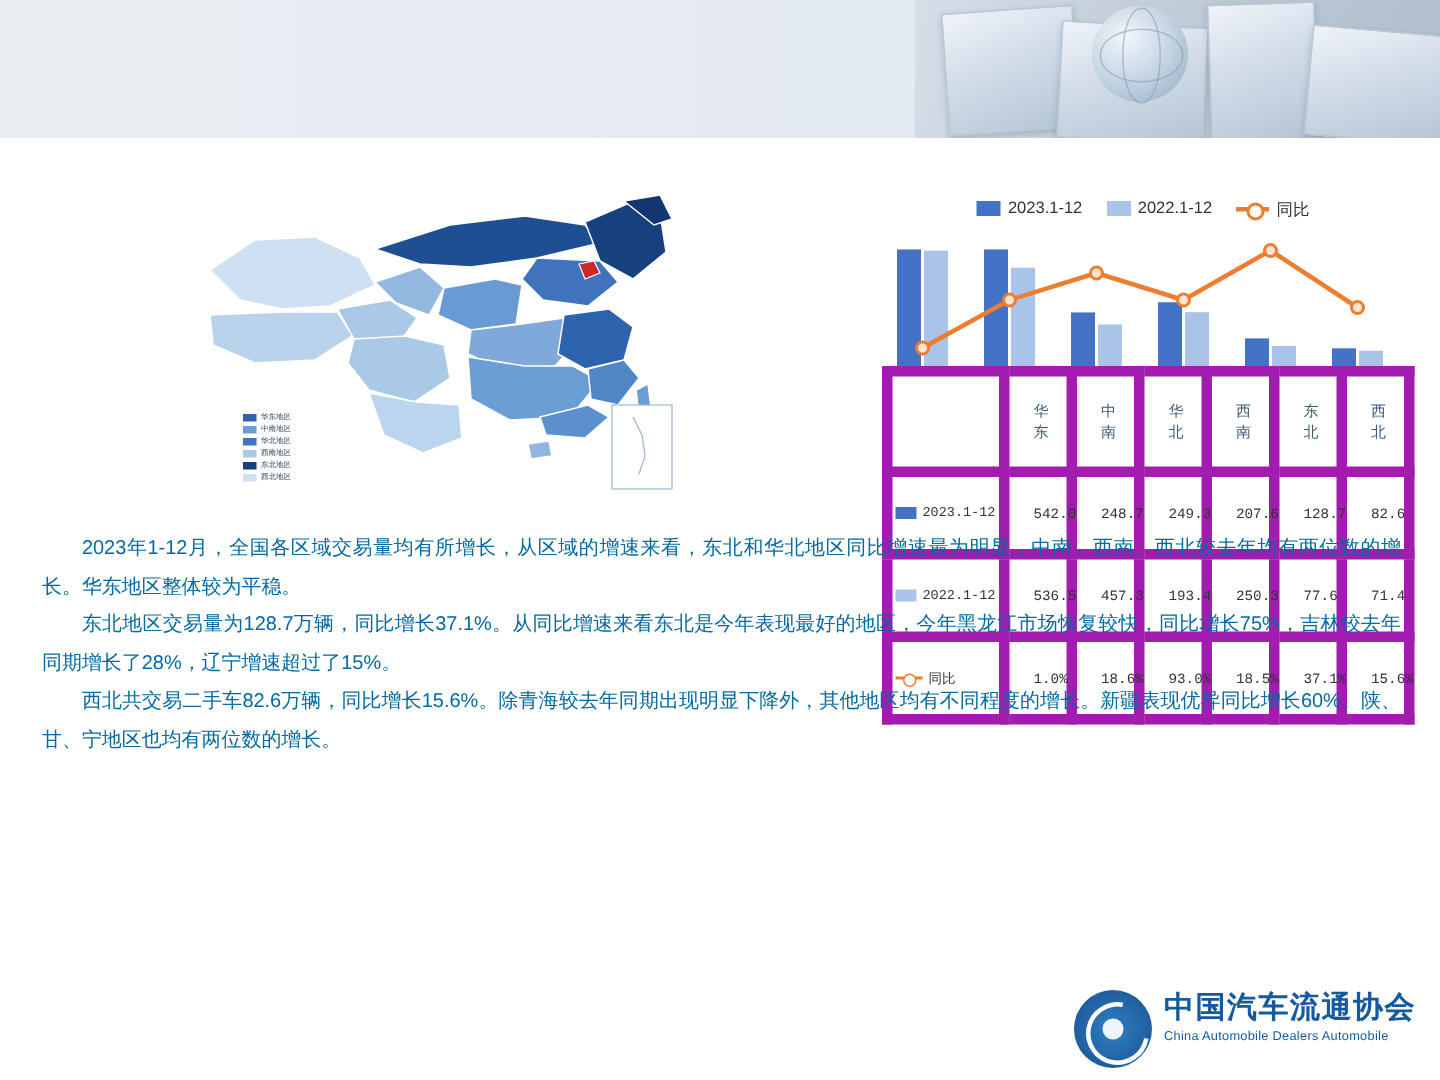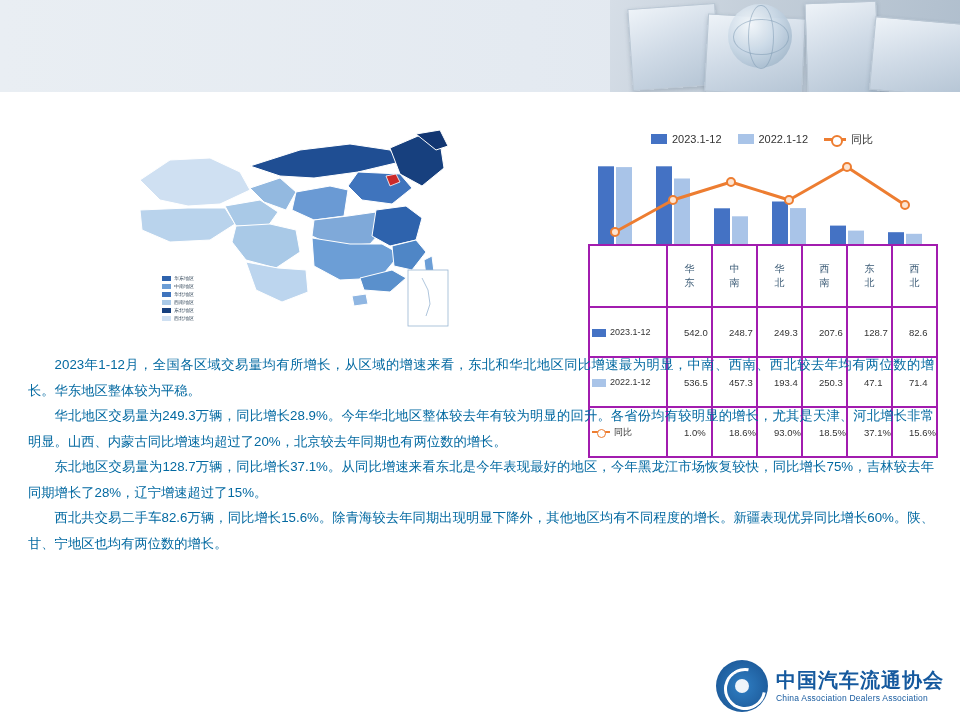--- a/index.html
+++ b/index.html
@@ -132,25 +132,26 @@
   .plot svg { display:block; }
 
   .chart-table {
     border-collapse: collapse;
     width: 348px;
     font-size: 9.5px;
     color: #333;
     table-layout: fixed;
   }
   .chart-table td, .chart-table th {
-    border: 2px solid #a21caf;
+    border: 7px solid #a21caf;
     text-align: center;
     height: 16px;
     padding: 16px;
     font-weight: normal;
+    font-family: Liberation Mono, monospace;
   }
   .chart-table th { color: #3a5a75; font-size: 10px; }
   .chart-table .rowlabel {
     text-align: left;
     padding-left: 2px;
     white-space: nowrap;
     font-size: 9px;
   }
   .swatch-cell { width: 78px; }
   .sw-box { display:inline-block; width:14px; height:8px; margin-right:4px; vertical-align:middle;}
@@ -171,21 +172,21 @@
   .body-text p {
     margin: 0 0 0 0;
     text-indent: 2em;
   }
 
   
   .footer-logo {
     position: absolute;
     right: 16px; bottom: 8px;
     display: flex;
-    align-items: center;
+    align-items: flex-start;
     gap: 8px;
   }
   .logo-mark {
     width: 52px; height: 52px;
     border-radius: 50%;
     background: radial-gradient(circle at 50% 50%, #2f7fc4 0%, #1f5e9e 70%, #184d85 100%);
     position: relative;
     flex: 0 0 auto;
   }
   .logo-mark::before{
@@ -386,44 +387,43 @@
         <td>82.6</td>
       </tr>
       <tr>
         <td class="rowlabel swatch-cell">
           <span class="sw-box" style="background:#A9C4E8"></span><span>2022.1-12</span>
         </td>
         <td>536.5</td>
         <td>457.3</td>
         <td>193.4</td>
         <td>250.3</td>
-        <td>47.1</td>
+        <td>77.6</td>
         <td>71.4</td>
       </tr>
       <tr>
         <td class="rowlabel swatch-cell">
           <span class="sw-line"></span><span>同比</span>
         </td>
         <td>1.0%</td>
         <td>18.6%</td>
         <td>93.0%</td>
         <td>18.5%</td>
         <td>37.1%</td>
         <td>15.6%</td>
       </tr>
     </tbody>
   </table>
 </div>
 
 <div class="body-text">
   <p>2023年1-12月，全国各区域交易量均有所增长，从区域的增速来看，东北和华北地区同比增速最为明显，中南、西南、西北较去年均有两位数的增长。华东地区整体较为平稳。</p>
-  <p>华北地区交易量为249.3万辆，同比增长28.9%。今年华北地区整体较去年有较为明显的回升。各省份均有较明显的增长，尤其是天津、河北增长非常明显。山西、内蒙古同比增速均超过了20%，北京较去年同期也有两位数的增长。</p>
   <p>东北地区交易量为128.7万辆，同比增长37.1%。从同比增速来看东北是今年表现最好的地区，今年黑龙江市场恢复较快，同比增长75%，吉林较去年同期增长了28%，辽宁增速超过了15%。</p>
   <p>西北共交易二手车82.6万辆，同比增长15.6%。除青海较去年同期出现明显下降外，其他地区均有不同程度的增长。新疆表现优异同比增长60%。陕、甘、宁地区也均有两位数的增长。</p>
 </div>
 
 <div class="footer-logo">
   <div class="logo-mark"></div>
   <div>
     <div class="logo-text-cn">中国汽车流通协会</div>
-    <div class="logo-text-en">China Association Dealers Association</div>
+    <div class="logo-text-en">China Automobile Dealers Automobile</div>
   </div>
 </div>
 
 </body></html>

